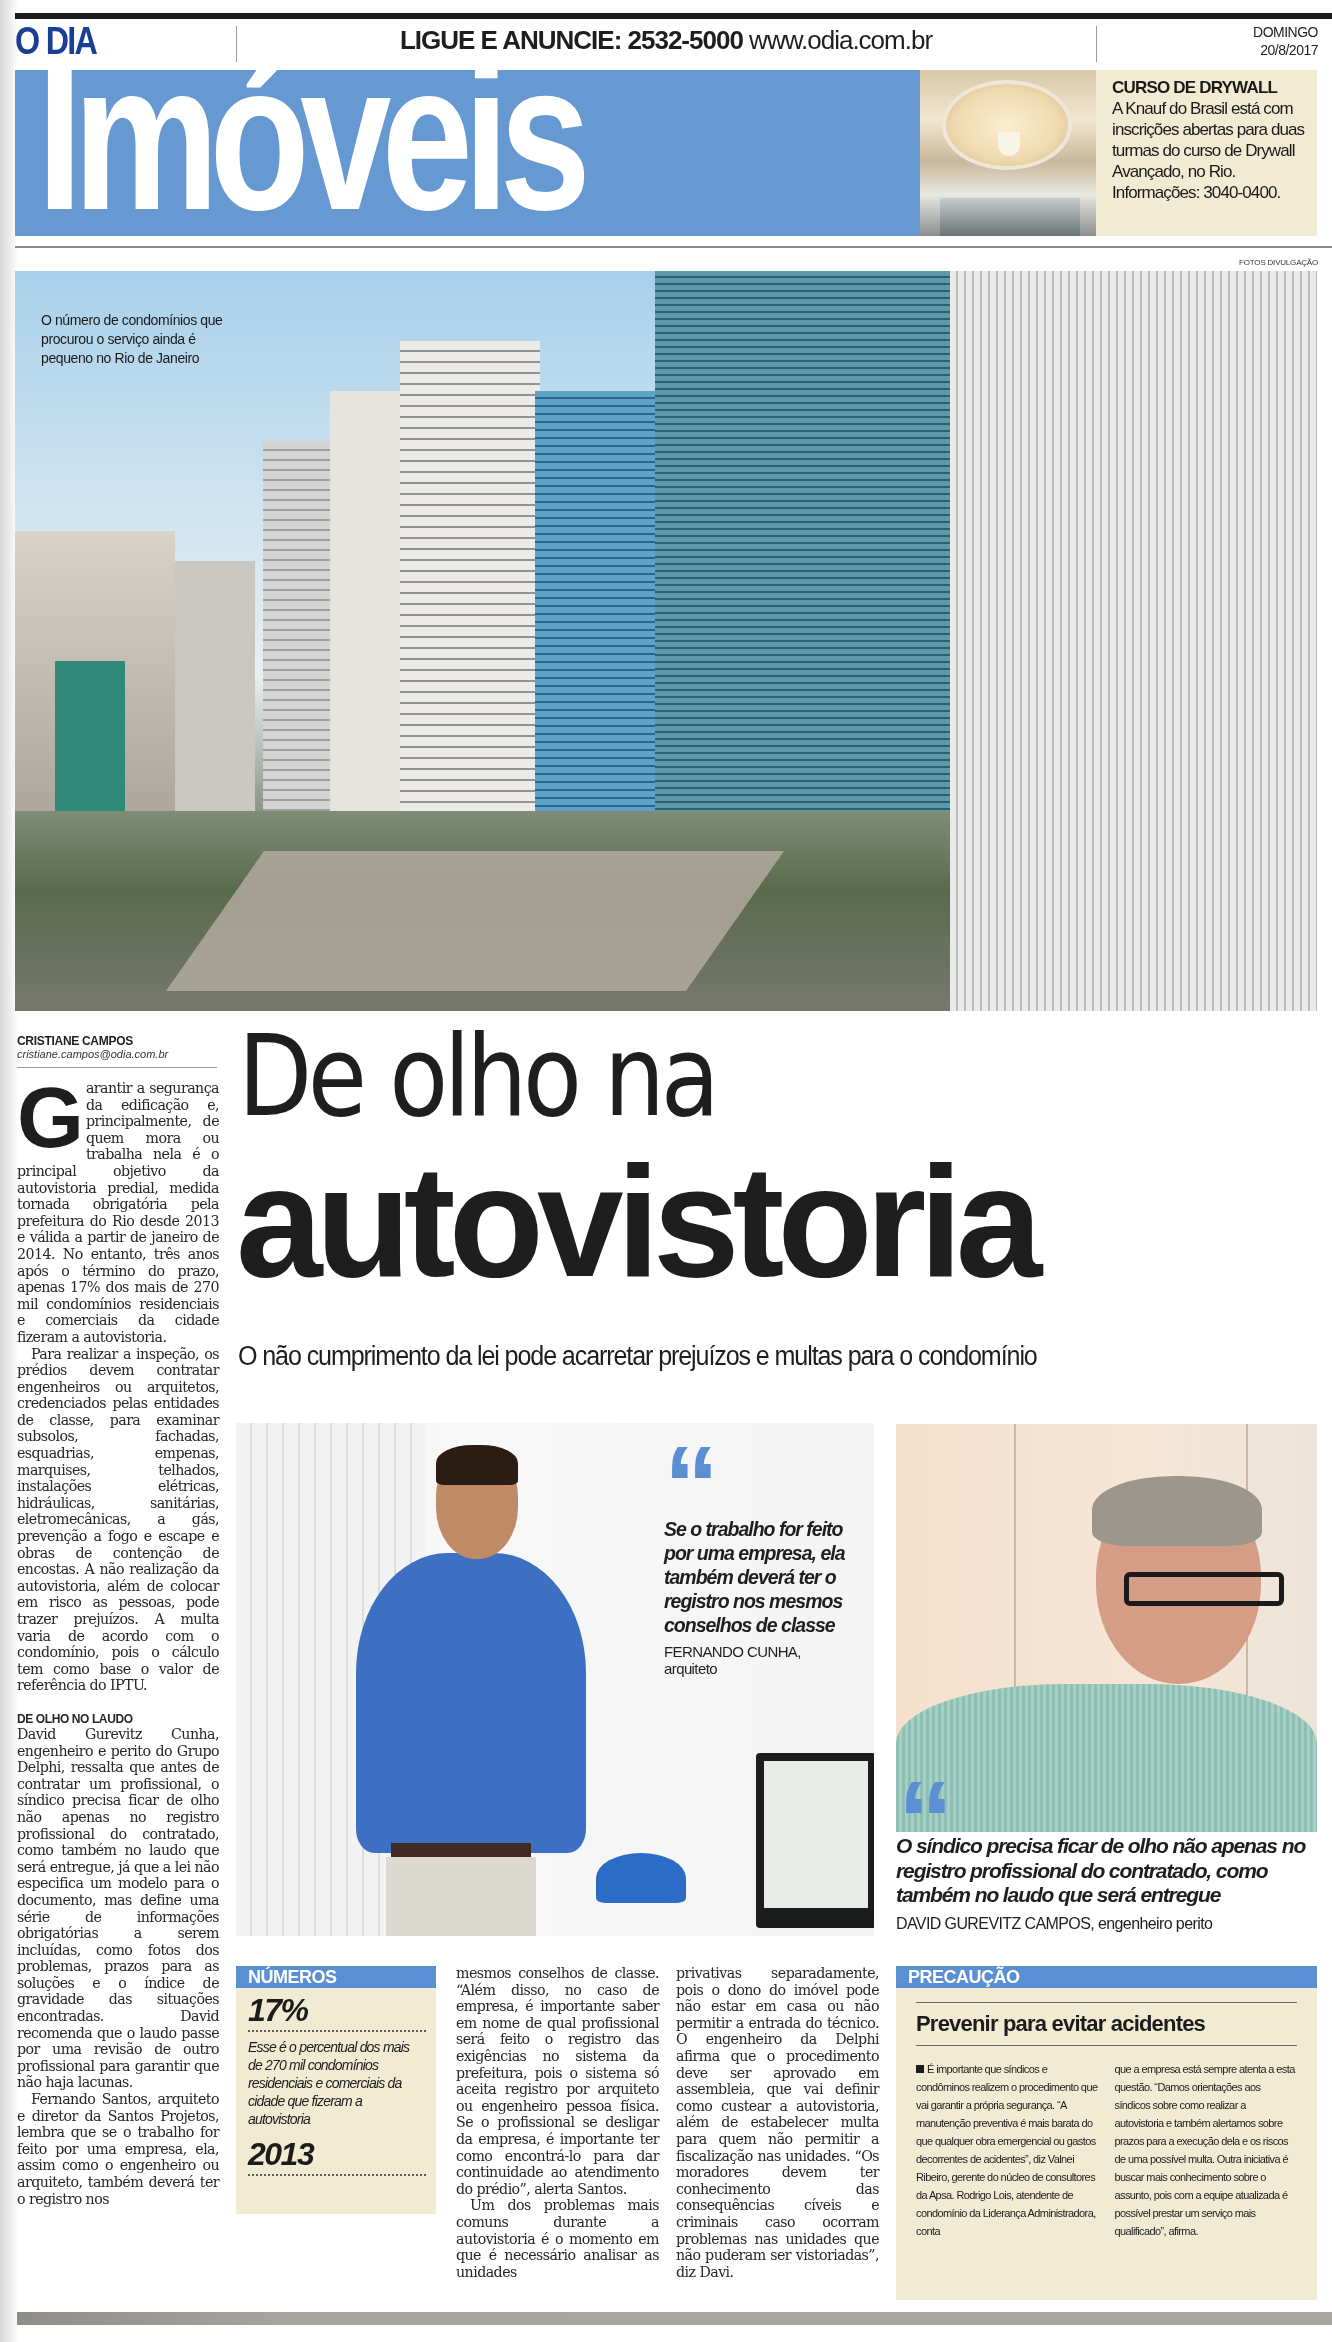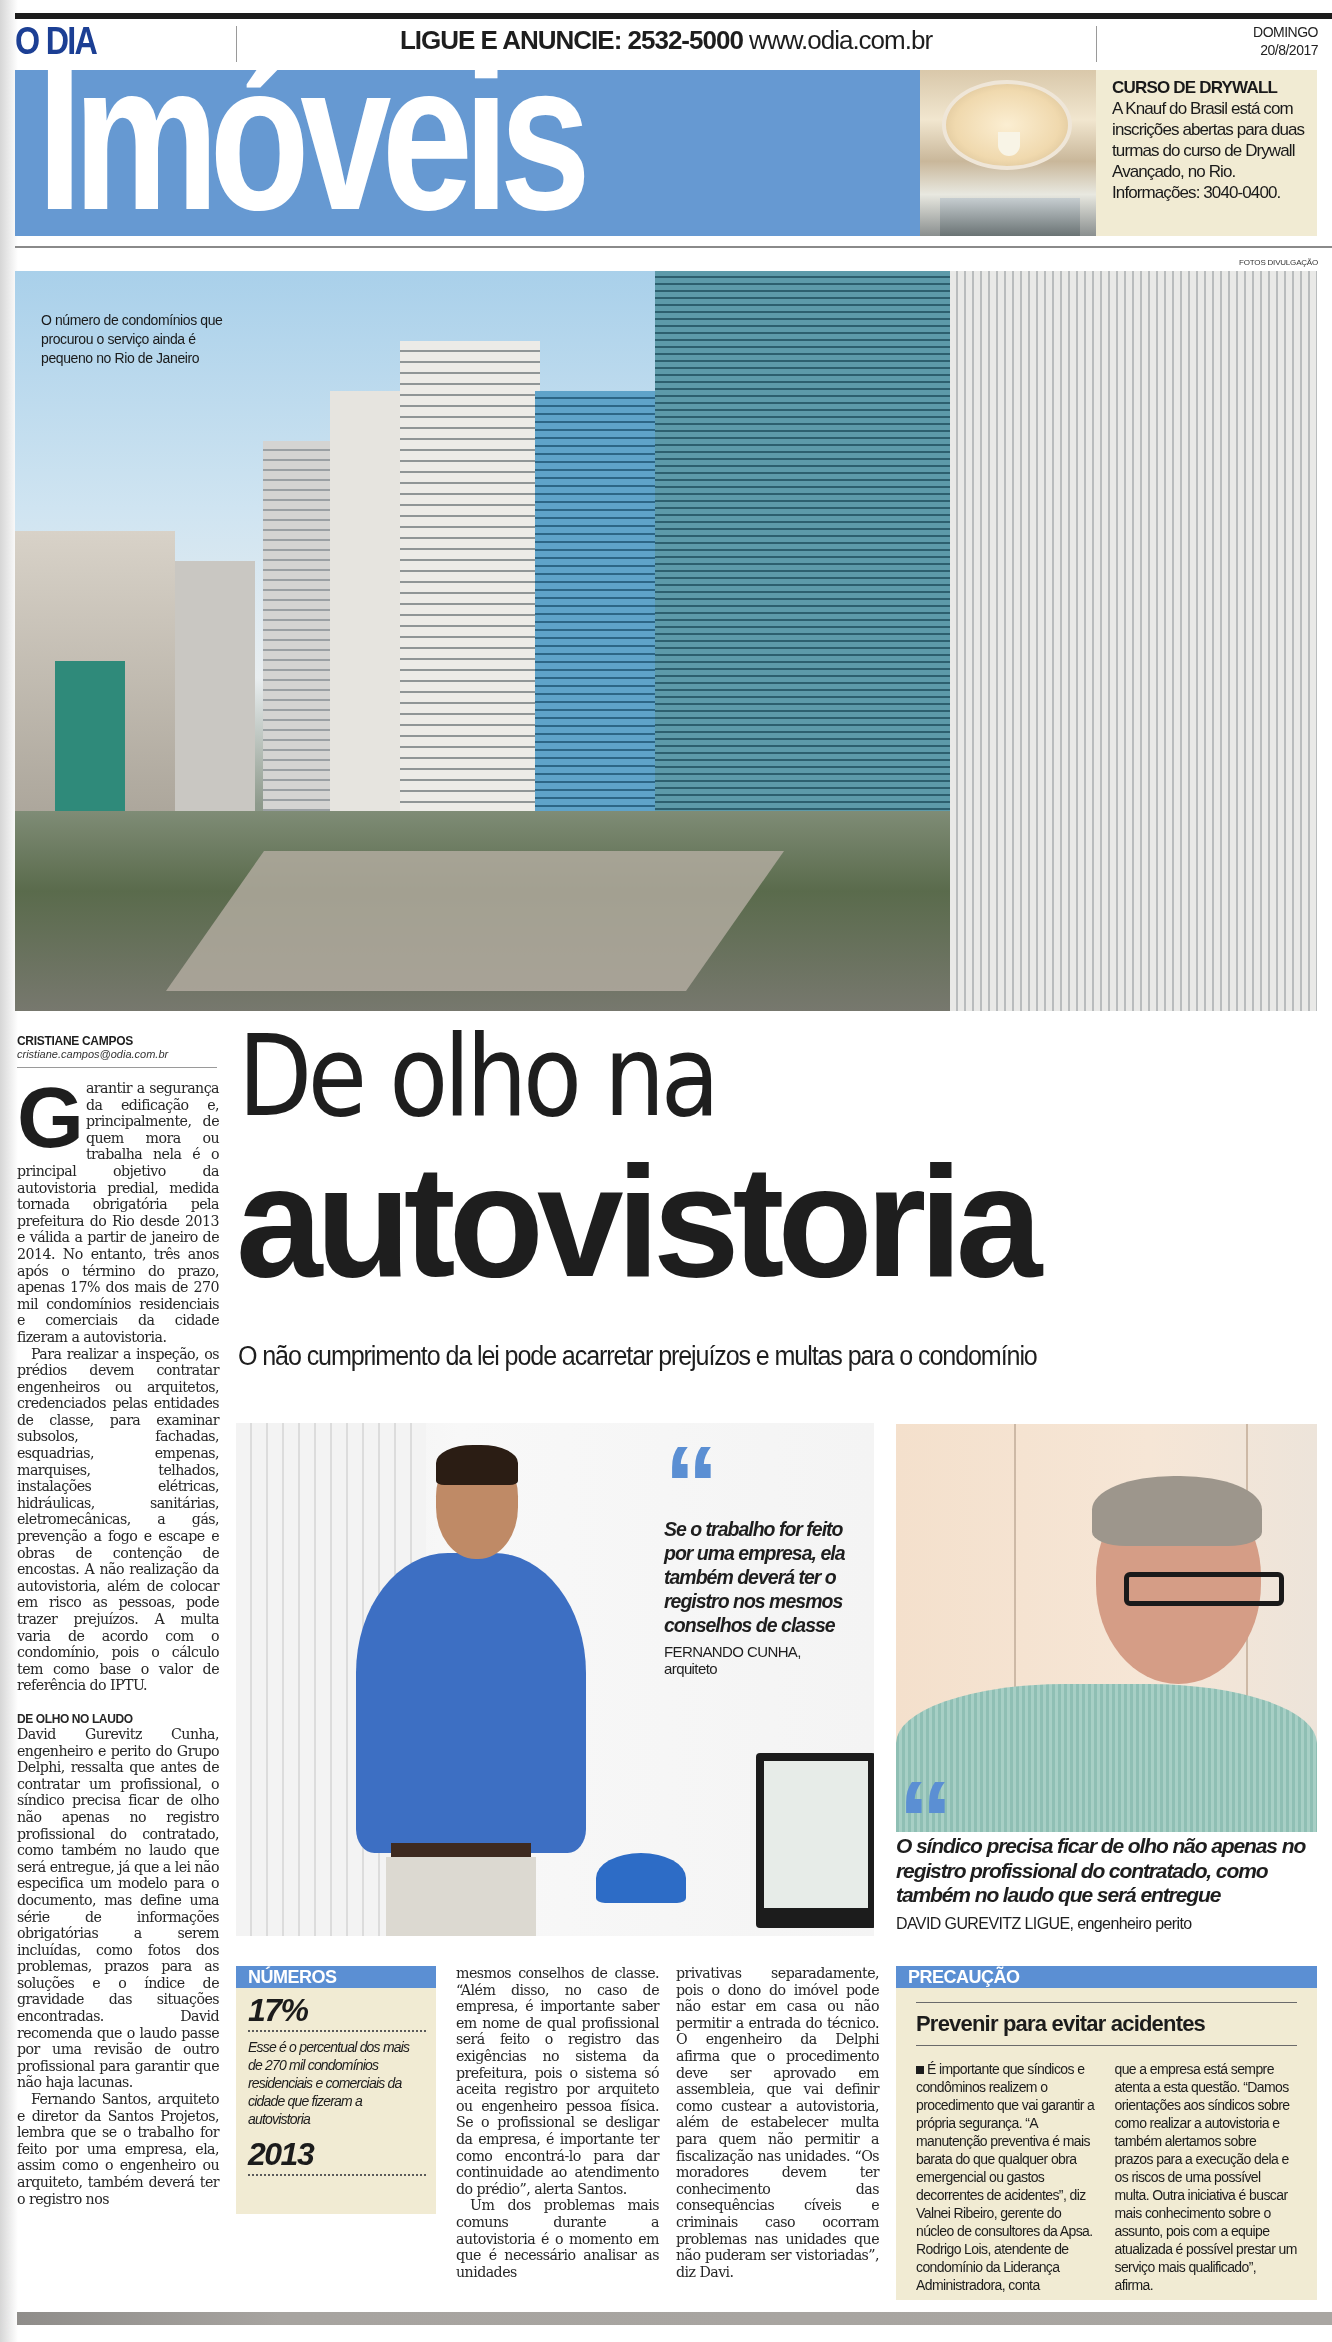--- a/index.html
+++ b/index.html
@@ -79,21 +79,21 @@
 
   
   .box { position: absolute; background: #f1ebd3; }
   .box-head { height: 22px; background: #5b8fd3; color: #ffffff; font: bold 18px/22px "Liberation Sans", sans-serif; padding-left: 12px; letter-spacing: -0.5px; }
   .num-big { font: italic bold 32px/36px "Liberation Sans", sans-serif; color: #1c1c1c; letter-spacing: -1.5px; margin-top: 4px; }
   .num-rule { border-top: 2px dotted #5a5a5a; margin: 2px 0 6px 0; }
   .num-text { font: italic 14px/18px "Liberation Sans", sans-serif; color: #1c1c1c; letter-spacing: -0.8px; }
 
   .prec-title { font: bold 22px/26px "Liberation Sans", sans-serif; color: #1c1c1c; letter-spacing: -0.8px; padding: 8px 0; border-top: 1px solid #6a6a6a; border-bottom: 1px solid #6a6a6a; }
   .prec-cols { display: flex; gap: 16px; margin-top: 14px; }
-  .prec-col { flex: 1; font-size: 14px; line-height: 18px; color: #1c1c1c; letter-spacing: -0.6px; }
+  .prec-col { flex: 1; font-size: 11px; line-height: 18px; color: #1c1c1c; letter-spacing: -0.6px; }
   .bullet { display: inline-block; width: 8px; height: 8px; background: #1c1c1c; margin-right: 3px; }
 
   .bottom-bar { position: absolute; left: 17px; top: 2312px; width: 1315px; height: 13px; background: linear-gradient(90deg, #8f8d8a, #a7a4a0 20%, #a9a6a2); }
 </style>
 </head>
 <body>
 
 <div class="left-shade"></div>
 
 <div class="top-bar"></div>
@@ -188,21 +188,21 @@
   <div class="door-line" style="left:350px"></div>
   <div class="person2-head"></div>
   <div class="person2-hair"></div>
   <div class="glasses"></div>
   <div class="person2-body"></div>
 </div>
 <div class="quote-mark2">“</div>
 <div class="quote2">
   <div class="quote-text">O síndico precisa ficar de olho não apenas no registro profissional do contratado, como também no laudo que será entregue</div>
   <div class="quote-attr">
-    <span>DAVID GUREVITZ LIGUE,</span>
+    <span>DAVID GUREVITZ CAMPOS,</span>
     <span>engenheiro perito</span>
   </div>
 </div>
 
 <div class="box" style="left:236px;top:1966px;width:200px;height:248px;">
   <div class="box-head">NÚMEROS</div>
   <div style="padding:0 10px 0 12px;">
     <div class="num-big">17%</div>
     <div class="num-rule"></div>
     <div class="num-text">Esse é o percentual dos mais de 270 mil condomínios residenciais e comerciais da cidade que fizeram a autovistoria</div>

